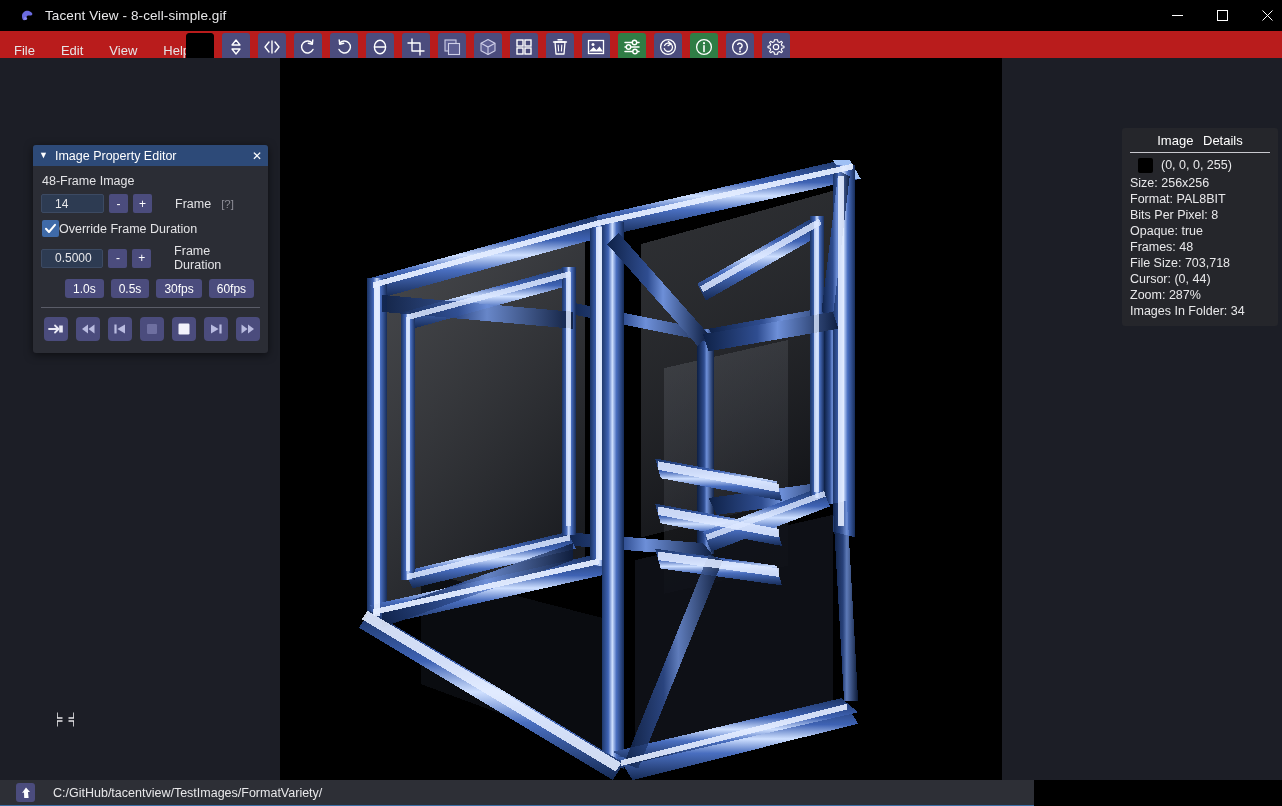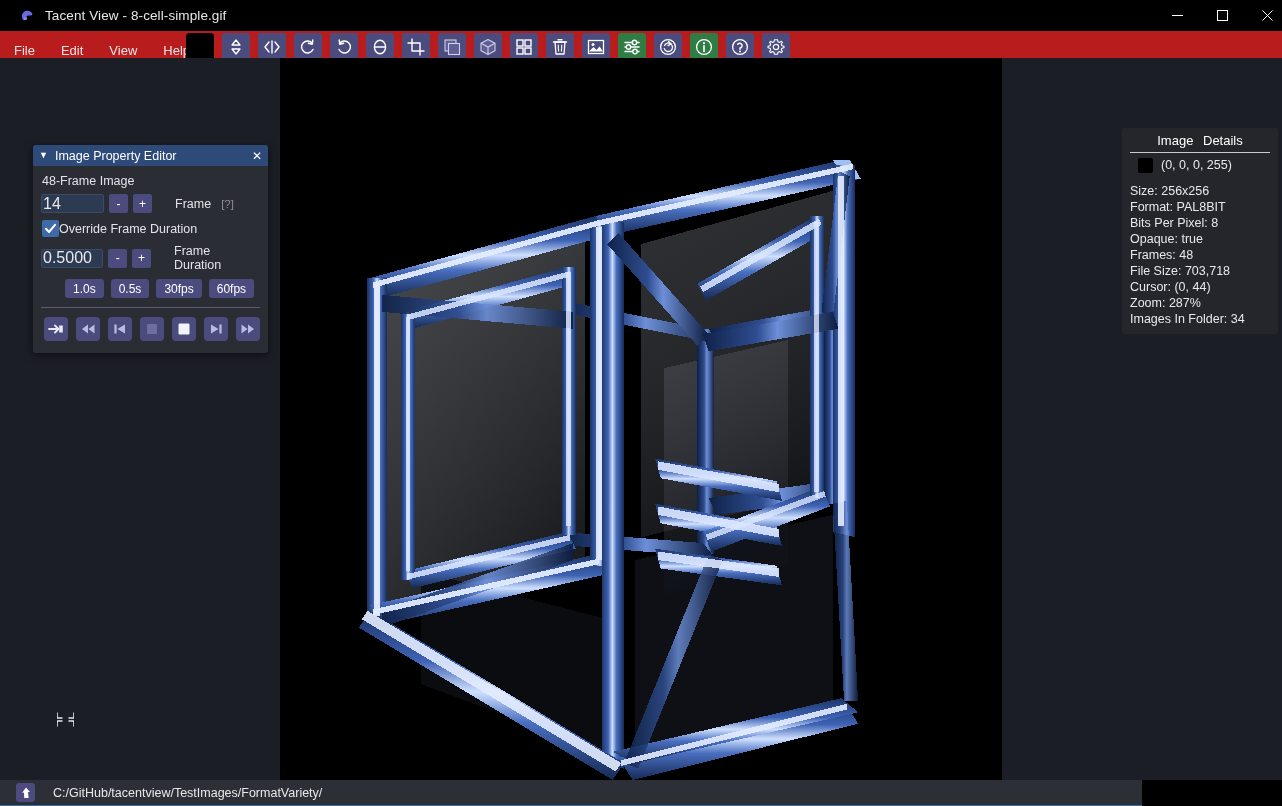--- a/index.html
+++ b/index.html
@@ -84,22 +84,22 @@
   .ipe-caret { color: #ffffff; font-size: 9px; line-height: 1; }
   .ipe-title { color: #ffffff; font-size: 12.5px; flex: 1; }
   .ipe-close { color: #ffffff; font-size: 12px; line-height: 1; cursor: pointer; }
   .ipe-body { padding: 8px 8px 0 8px; }
 
   .ipe-heading { color: #e3e3e6; font-size: 12.5px; margin: 0 0 6px 1px; }
 
   .row { display: flex; align-items: center; gap: 5px; margin-bottom: 7px; }
   .num-input {
     width: 63px; height: 19px; background: #2d3b52; border: 1px solid #3c4a63;
-    border-radius: 2px; color: #e8e8ea; font-size: 16px;
-    display: flex; align-items: center; padding-left: 1px;
+    border-radius: 2px; color: #e8e8ea; font-size: 12px;
+    display: flex; align-items: center; padding-left: 13px;
   }
   .step-btn {
     width: 19px; height: 19px; background: #4b4c7d; border-radius: 2px;
     color: #fff; font-size: 12px; display: flex; align-items: center; justify-content: center;
     line-height: 1;
   }
   .row-label { color: #e3e3e6; font-size: 12.5px; margin-left: 18px; }
   .help-mark { color: #8d8d96; font-size: 11.5px; margin-left: 5px; }
 
   .check-row { display: flex; align-items: center; margin: 0 0 7px 1px; }
@@ -129,27 +129,27 @@
   
   .details {
     position: absolute; left: 1122px; top: 70px; width: 156px;
     background: #25262b; border-radius: 3px; padding: 5px 8px 7px 8px;
   }
   .details-title {
     color: #ffffff; font-size: 13px; text-align: center; padding-bottom: 4px;
     border-bottom: 1px solid #c9c9cf; margin-bottom: 4px;
   }
   .details-title span { margin: 0 3px; }
-  .pixel-row { display: flex; align-items: center; gap: 8px; margin-bottom: 10px; padding-left: 8px;}
+  .pixel-row { display: flex; align-items: center; gap: 8px; margin-bottom: 2px; padding-left: 8px;}
   .pixel-swatch { width: 15px; height: 15px; background: #000000; border-radius: 2px; }
   .detail-line { color: #e8e8ea; font-size: 12.5px; line-height: 16px; }
 
   
   .statusbar {
-    position: absolute; left: 0; top: 780px; width: 1142px; height: 26px;
+    position: absolute; left: 0; top: 780px; width: 1034px; height: 26px;
     background: #2d2f36; display: flex; align-items: center;
     border-bottom: 1px solid #3a6ea5;
   }
   .status-icon {
     width: 19px; height: 19px; background: #4b4c7d; border-radius: 3px;
     margin-left: 16px; display: flex; align-items: center; justify-content: center;
   }
   .status-path { color: #e8e8ea; font-size: 12.5px; margin-left: 18px; }
 </style>
 </head>

